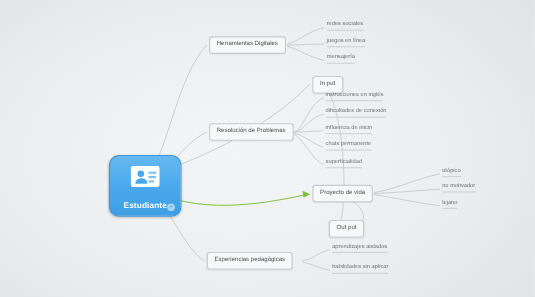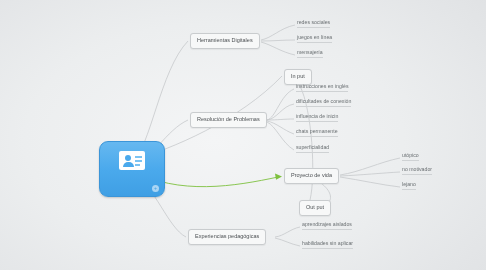--- a/index.html
+++ b/index.html
@@ -171,20 +171,21 @@
   </svg>
 
   <div class="node node-root" style="left:99px; top:141px;">
     <div class="root-icon">
       <div class="head"></div>
       <div class="body"></div>
       <div class="l1"></div>
       <div class="l2"></div>
       <div class="l3"></div>
     </div>
+    <div class="root-label">Estudiante</div>
     <div class="root-badge">+</div>
   </div>
 
   <div class="node node-box" style="left:190px; top:33px;">Herramientas Digitales</div>
   <div class="node node-box" style="left:190px; top:112px;">Resolución de Problemas</div>
   <div class="node node-box" style="left:188px; top:229px;">Experiencias pedagógicas</div>
   <div class="node node-box" style="left:284px; top:69px;">In put</div>
   <div class="node node-box" style="left:299px; top:200px;">Out put</div>
   <div class="node node-box" style="left:284px; top:168px;">Proyecto de vida</div>
 

